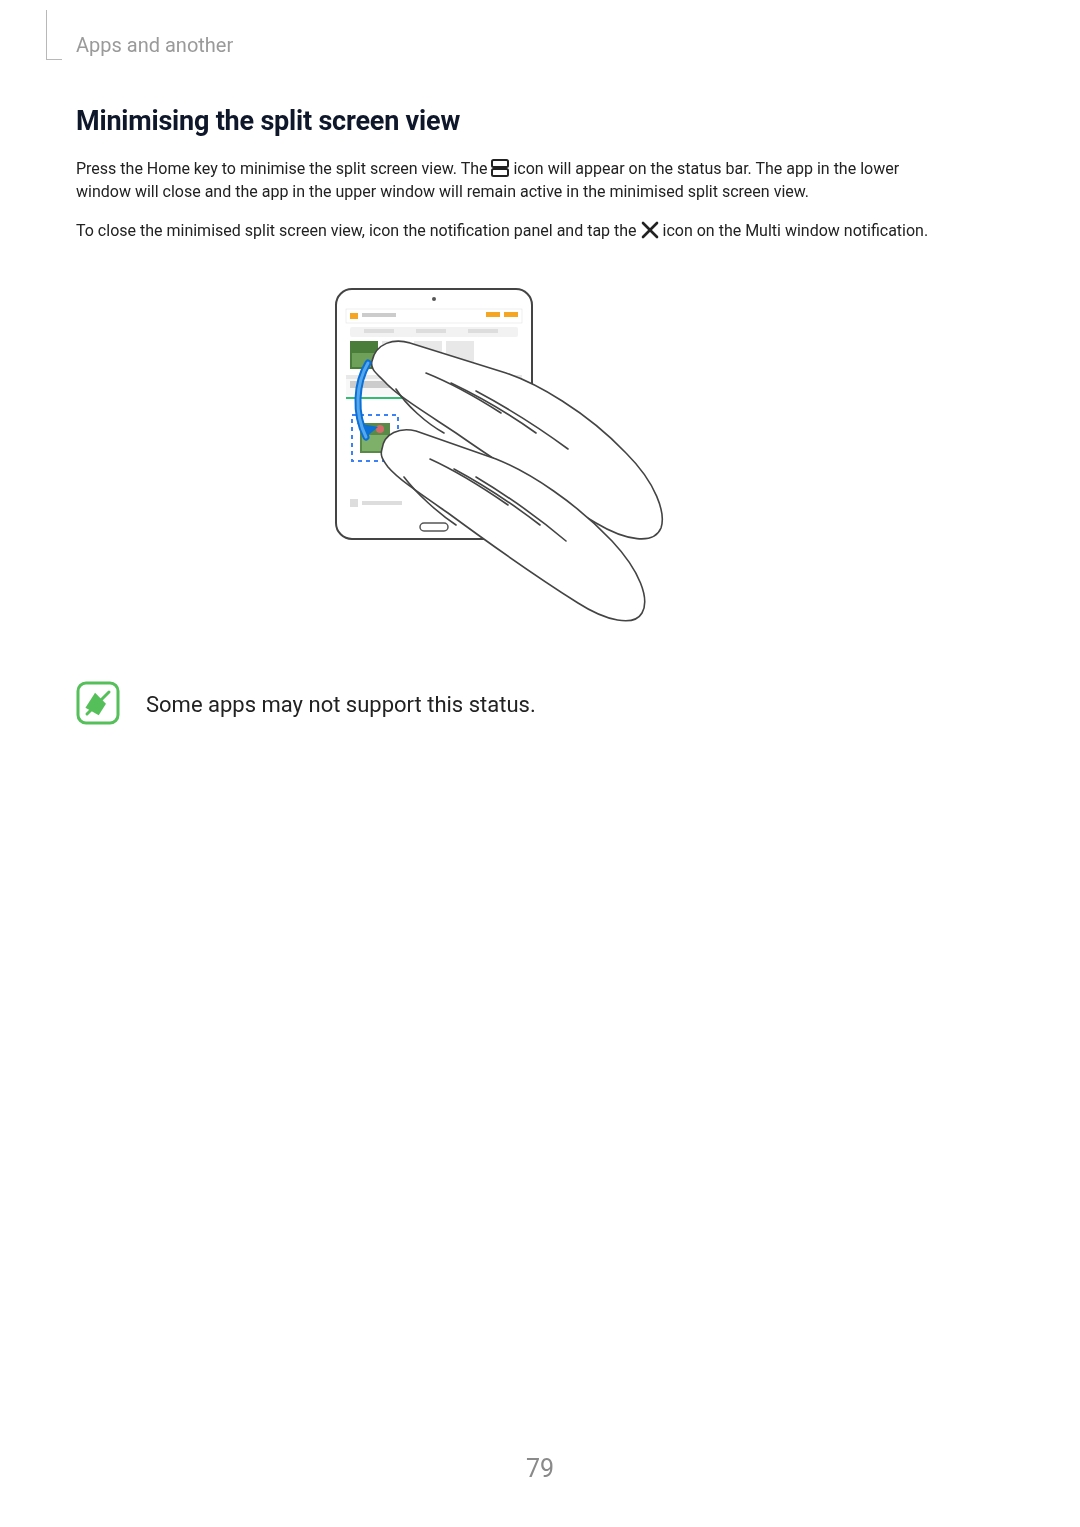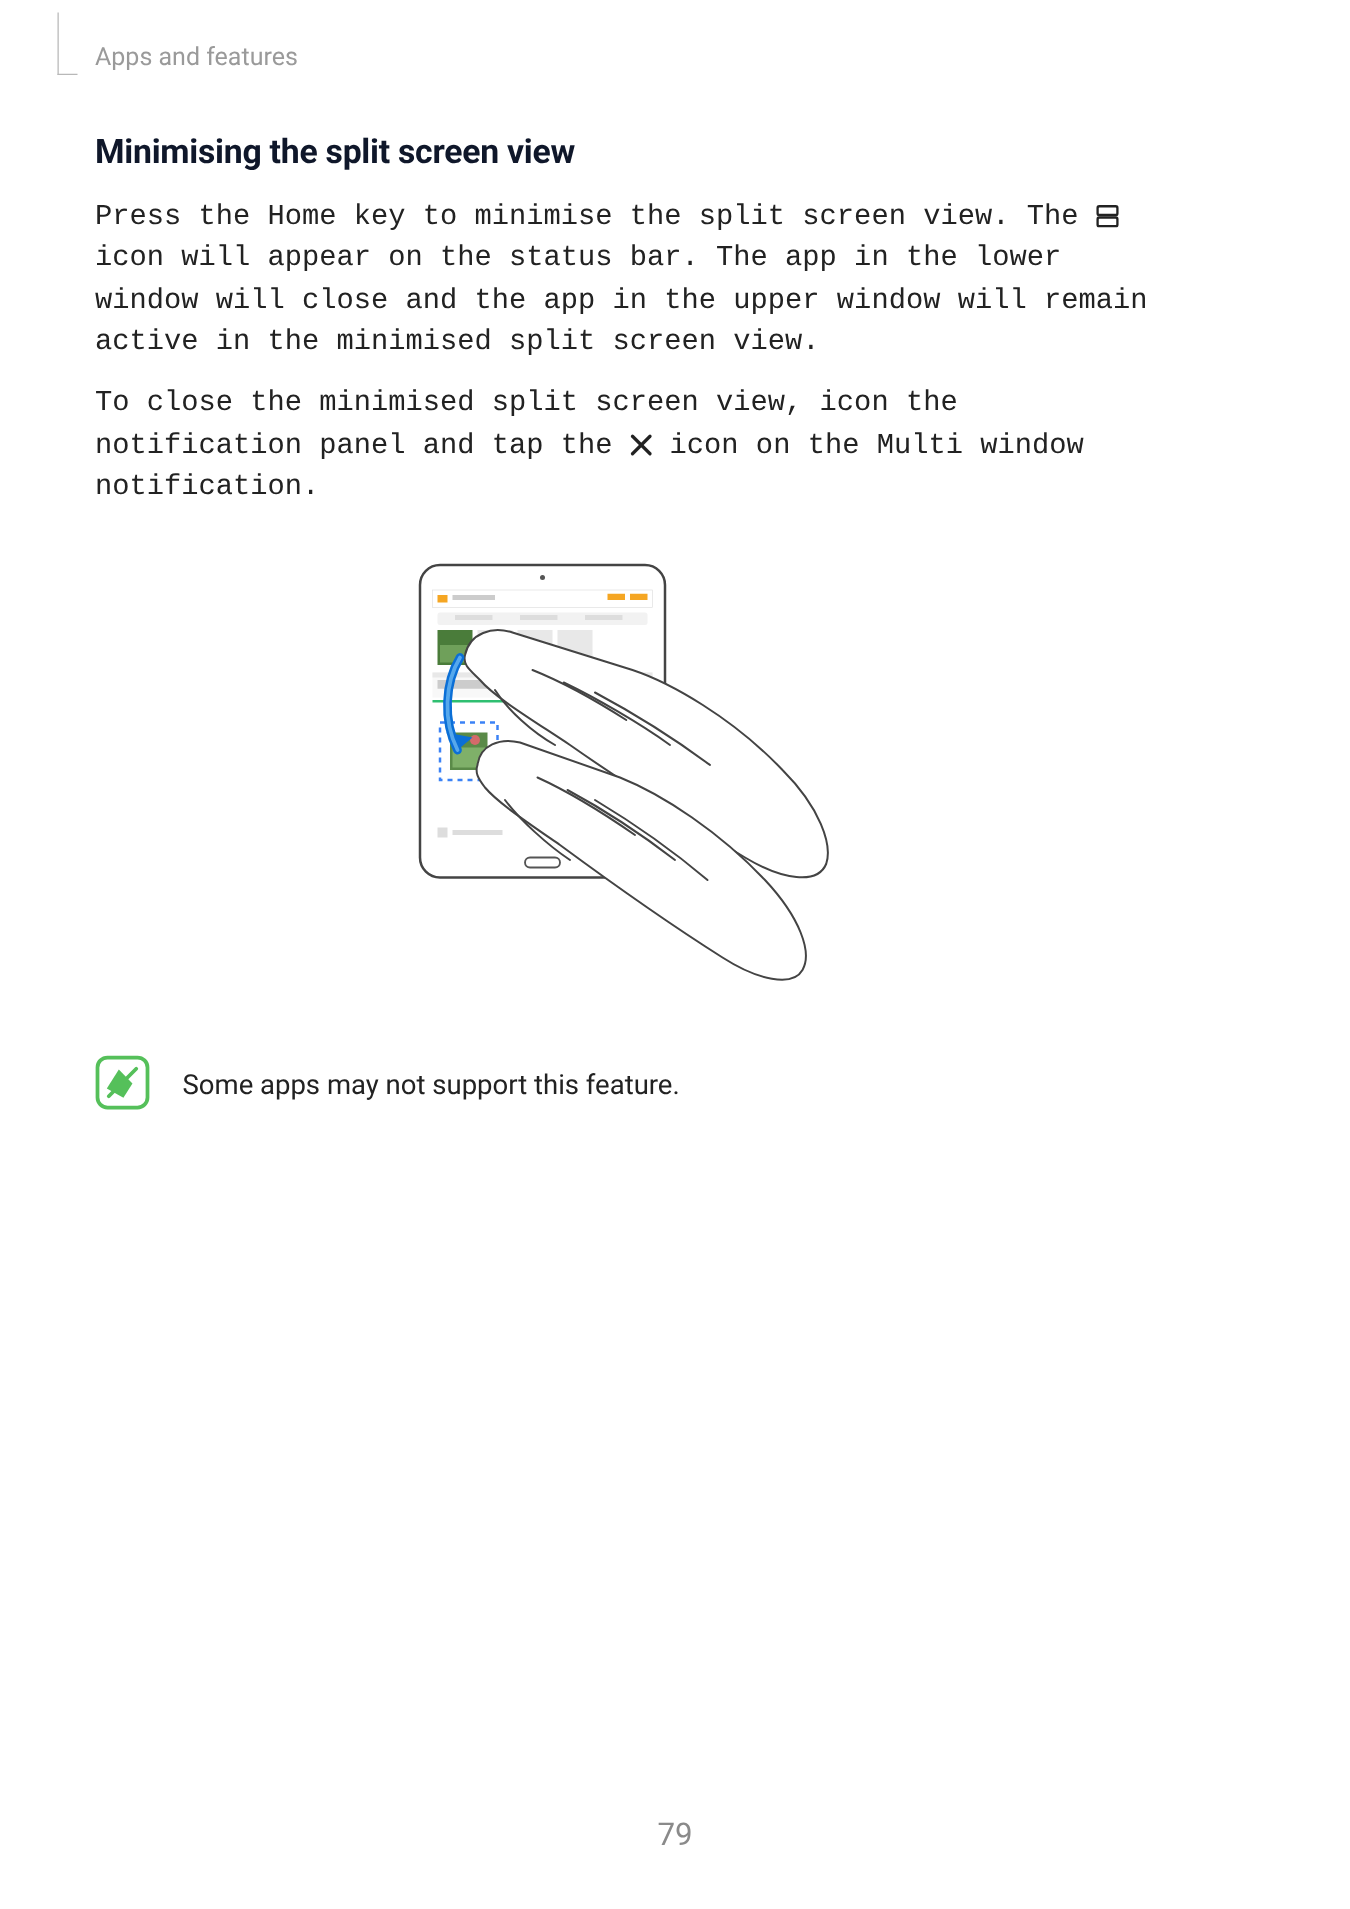--- a/index.html
+++ b/index.html
@@ -35,26 +35,25 @@
     width: 860px;
   }
   h2 {
     font-size: 27px;
     font-weight: 700;
     color: #0f172a;
     margin-bottom: 20px;
     letter-spacing: -0.2px;
   }
   p.body {
-    font-size: 23px;
+    font-size: 16px;
     line-height: 1.45;
     color: #222;
     margin-bottom: 16px;
     font-weight: 400;
-    font-family: Liberation Mono, monospace;
   }
   .inline-icon {
     display: inline-block;
     vertical-align: -3px;
     width: 18px;
     height: 18px;
   }
   .sec2 { margin-top: 40px; }
   .illustration {
     margin: 30px auto 0;
@@ -81,21 +80,21 @@
     text-align: center;
     font-size: 25px;
     color: #8a8a8a;
   }
 </style>
 </head>
 <body>
 
 <div class="corner-mark"></div>
 
-<div class="header">Apps and features</div>
+<div class="header">Apps and another</div>
 
 <div class="content">
 
   <h2>Minimising the split screen view</h2>
 
   <p class="body">
     <span>Press the Home key to minimise the split screen view. The </span>
     <span class="inline-icon">
       <svg viewBox="0 0 18 18" width="18" height="18">
         <rect x="1" y="1" width="16" height="7" rx="1.5" fill="none" stroke="#222" stroke-width="2"></rect>
@@ -183,19 +182,19 @@
     </svg>
 
     <div class="note-row">
       <span class="note-icon">
         <svg width="44" height="44" viewBox="0 0 44 44">
           <rect x="2" y="2" width="40" height="40" rx="8" fill="none" stroke="#55c05a" stroke-width="3"></rect>
           <path d="M 10 28 L 18 12 L 30 22 L 24 34 Z" fill="#55c05a" transform="rotate(6 22 22)"></path>
           <line x1="11" y1="33" x2="33" y2="11" stroke="#55c05a" stroke-width="3" stroke-linecap="round"></line>
         </svg>
       </span>
-      <span class="note-text">Some apps may not support this feature.</span>
+      <span class="note-text">Some apps may not support this status.</span>
     </div>
 
   </div>
 </div>
 
 <div class="pagenum">79</div>
 
 </body></html>

